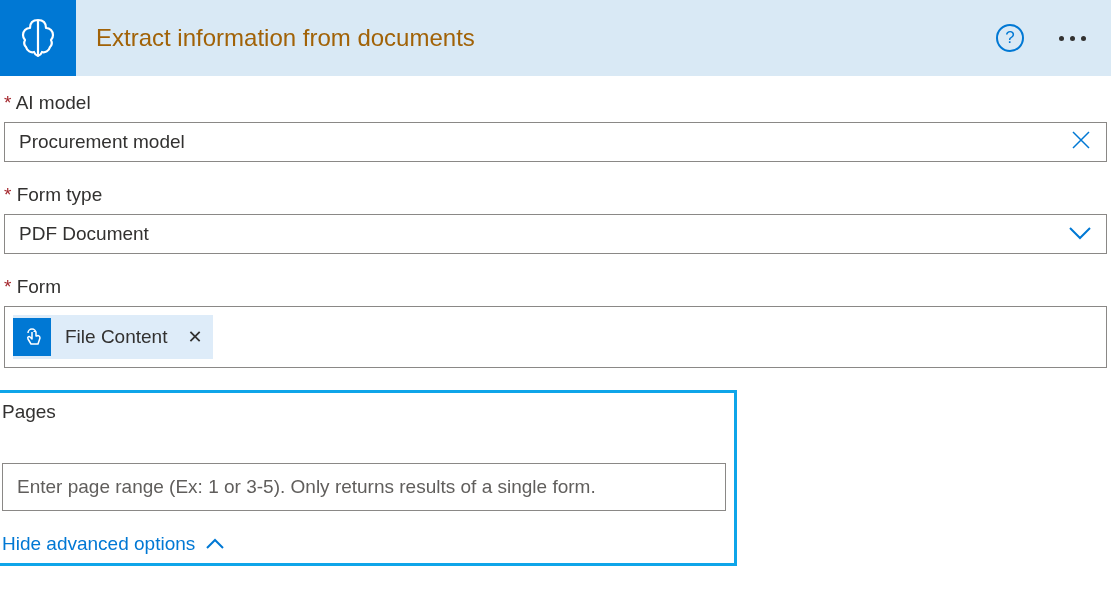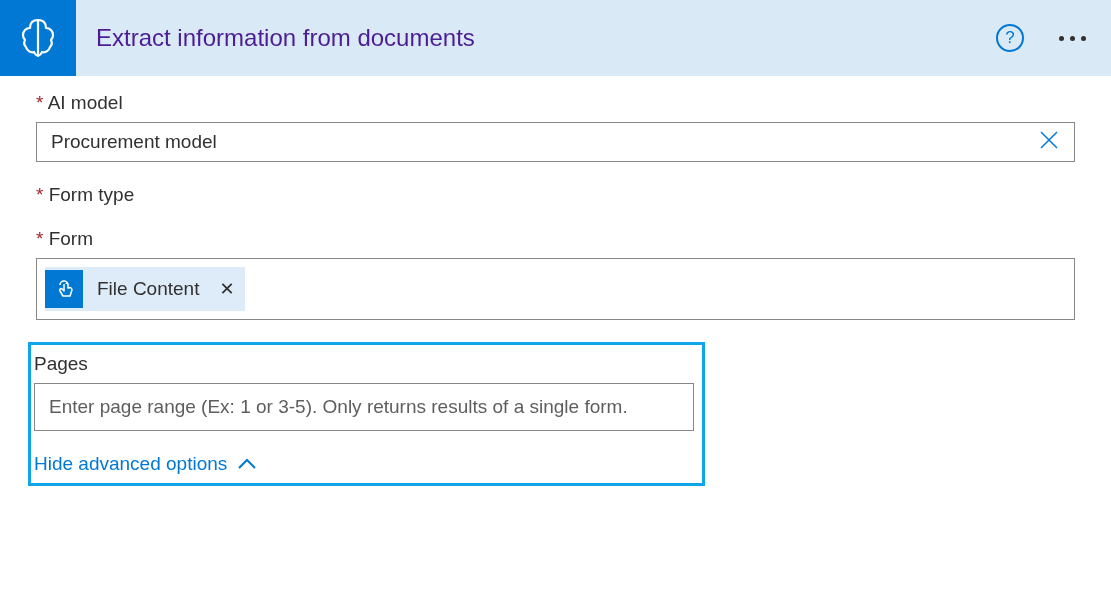--- a/index.html
+++ b/index.html
@@ -20,21 +20,21 @@
     width: 76px;
     height: 76px;
     background: #0078d4;
     display: flex;
     align-items: center;
     justify-content: center;
     margin-right: 20px;
   }
   .header-title {
     font-size: 24px;
-    color: #4c1d95;
+    color: #a16207;
     font-weight: 400;
     flex: 1;
   }
   .header-actions {
     display: flex;
     align-items: center;
     gap: 30px;
   }
   .help-circle {
     width: 28px;
@@ -55,21 +55,21 @@
     cursor: pointer;
     padding: 5px;
   }
   .more-dots span {
     width: 5px;
     height: 5px;
     background: #323130;
     border-radius: 50%;
   }
   .form-body {
-    padding: 16px 36px;
+    padding: 16px 4px;
   }
   .field {
     margin-bottom: 22px;
   }
   .field-label {
     font-size: 19px;
     color: #323130;
     margin-bottom: 8px;
     display: block;
   }
@@ -136,20 +136,21 @@
     cursor: pointer;
   }
   .plain-input {
     width: 100%;
     height: 48px;
     border: 1px solid #8a8886;
     padding: 0 14px;
     font-size: 19px;
     color: #be185d;
     outline: none;
+    margin-top: 32px;
   }
   .plain-input::placeholder {
     color: #605e5c;
   }
   .highlighted-section {
     border: 3px solid #0ea5e9;
     padding: 8px 8px 8px 3px;
     margin-left: -8px;
     margin-right: 370px;
   }
@@ -193,20 +194,28 @@
       <span class="x-icon">
         <svg width="22" height="22" viewBox="0 0 22 22">
             <path d="M3 3 L19 19 M19 3 L3 19" stroke-width="1.5"></path>
           </svg>
       </span>
     </div>
   </div>
 
   <div class="field">
     <label class="field-label required">Form type</label>
+    <div class="input-box">
+      <span class="input-text">PDF Document</span>
+      <span class="chevron">
+        <svg width="24" height="14" viewBox="0 0 24 14">
+            <path d="M2 2 L12 12 L22 2" stroke="#0078d4" stroke-width="2" fill="none"></path>
+          </svg>
+      </span>
+    </div>
   </div>
 
   <div class="field">
     <label class="field-label required">Form</label>
     <div class="token-row">
       <div class="token">
         <div class="token-icon">
           <svg width="22" height="22" viewBox="0 0 22 22" fill="none">
             <path d="M11 3 a4 4 0 0 1 4 4 M11 3 a4 4 0 0 0 -4 4 M11 6 v7 l-2 -2 c-1 -1 -3 0 -2 2 l3 5 h7 l2 -6 c0 -2 -2 -3 -3 -2 l-1 0 v-4 c0 -1 -2 -1 -2 0" stroke="#fff" stroke-width="1.5" stroke-linejoin="round"></path>
           </svg>

